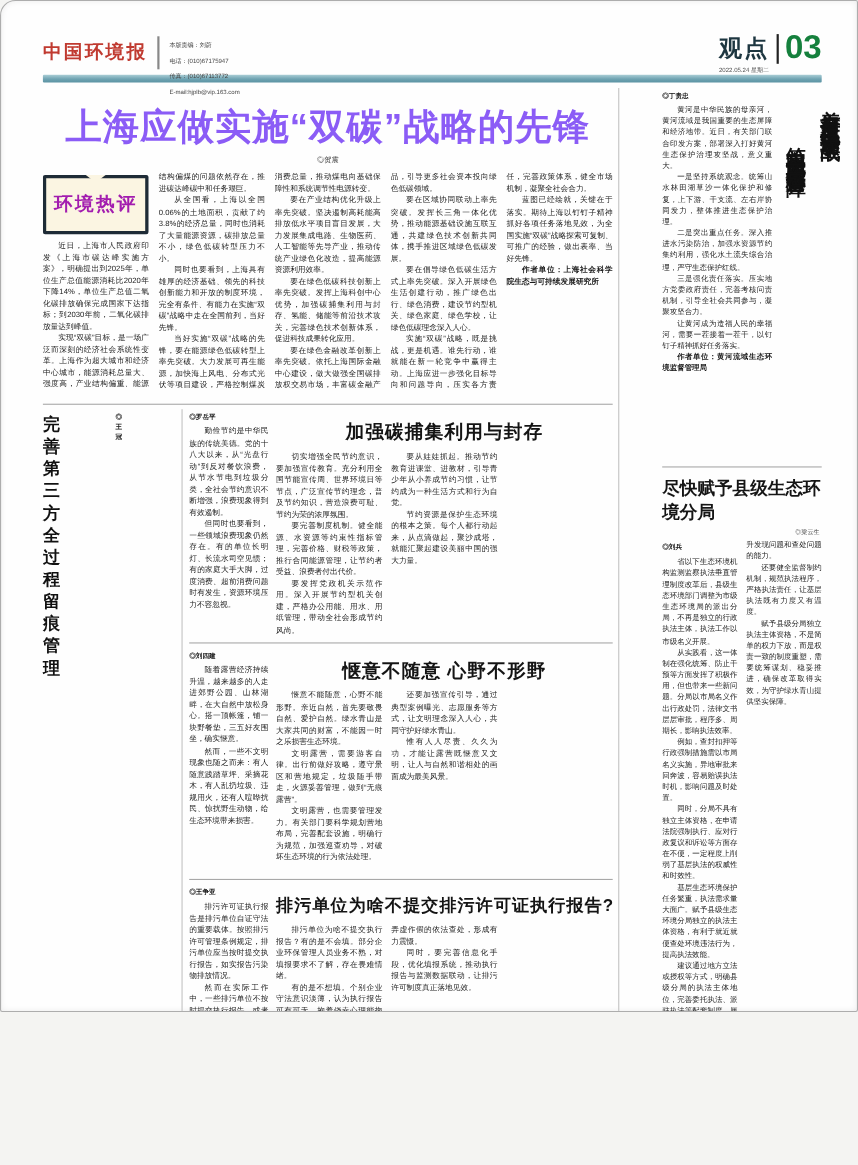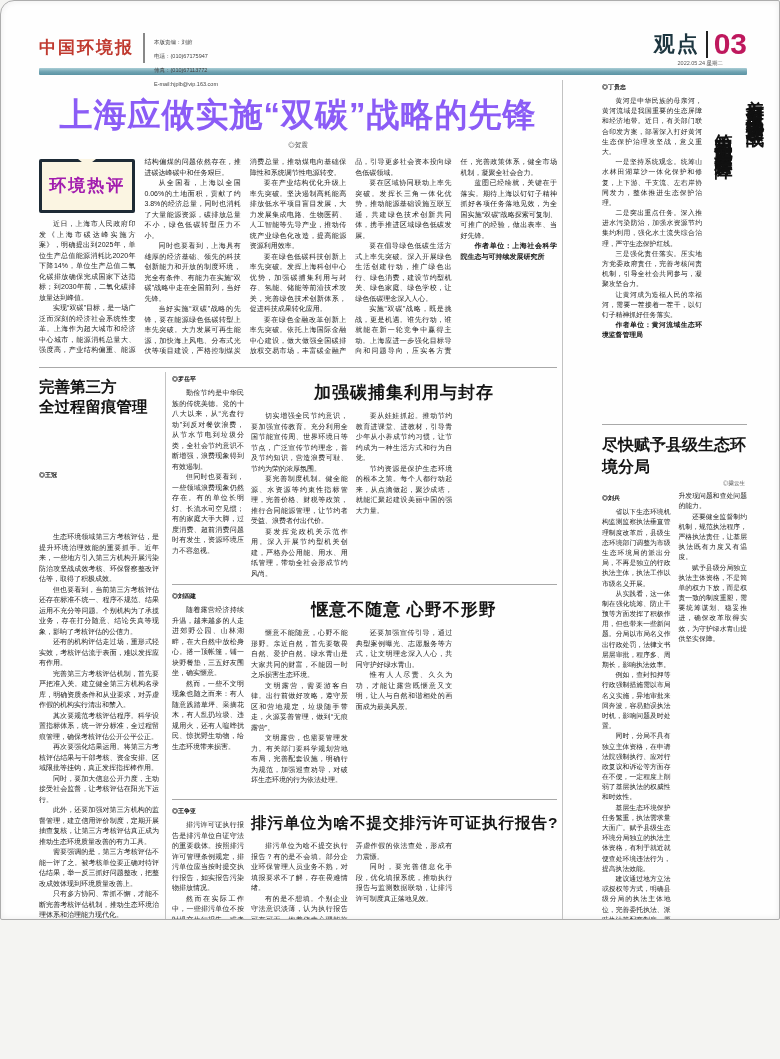--- a/index.html
+++ b/index.html
@@ -9,25 +9,25 @@
     box-shadow:inset 0 0 6px rgba(0,0,0,.08);
     padding:26px 32px 14px 38px;position:relative;
     font-family:"Liberation Sans",sans-serif;color:#222;overflow:hidden;
   }
   
   .masthead{display:flex;align-items:flex-start;height:40px;}
   .logo{color:#c03a30;font-size:17px;font-weight:bold;letter-spacing:2px;margin-top:9px;}
   .mast-div{width:2px;background:#888;height:30px;margin:6px 9px 0 9px;}
   .contact{font-size:5.5px;line-height:1.55;color:#444;margin-top:5px;}
   .mast-spacer{flex:1;}
-  .section-wrap{text-align:center;margin-top:2px;}
+  .section-wrap{text-align:left;margin-top:2px;}
   .section-row{display:flex;align-items:center;justify-content:flex-end;gap:6px;}
   .section-name{font-size:21px;font-weight:bold;color:#1d3640;letter-spacing:2px;font-family:"Liberation Serif",serif;}
   .section-bar{width:2px;height:27px;background:#222;}
-  .page-num{font-size:30px;font-weight:bold;color:#be185d;line-height:1;}
+  .page-num{font-size:30px;font-weight:bold;color:#15803d;line-height:1;}
   .date-line{font-size:5.5px;color:#555;margin-top:1px;}
   
   .teal-bar{height:7px;margin:1px 0 5px 0;background:linear-gradient(#a9cdd5,#6fa3b2 55%,#5b93a3);border-radius:1px;}
   
   .main-row{display:flex;gap:5px;height:958px;}
   .v-rule{width:1px;background:#c2c2c2;}
   .main-left{width:518px;display:flex;flex-direction:column;}
   .main-right{flex:1;display:flex;flex-direction:column;min-width:0;margin-left:34px;}
   
   .lead-head{text-align:center;font-size:33px;font-weight:bold;letter-spacing:1px;color:#8b5cf6;padding:13px 0 3px 0;}
@@ -38,21 +38,21 @@
   .lead-body{height:206px;column-count:5;column-gap:9px;column-fill:auto;}
   .stamp{width:100%;height:54px;box-sizing:border-box;margin:2px 0 6px 0;background:#fbf5e2;
          border:3px solid #1e2b36;border-radius:2px;position:relative;
          display:flex;align-items:center;justify-content:center;break-inside:avoid;}
   .stamp:before{content:"";position:absolute;top:-3px;left:50%;transform:translateX(-50%);
          width:0;height:0;border-left:9px solid transparent;border-right:9px solid transparent;border-top:7px solid #fbf5e2;}
   .stamp span{color:#a21caf;font-size:17px;font-weight:bold;letter-spacing:2px;}
   .h-rule{border:none;border-top:1px solid #a8a8a8;margin:4px 0;}
   
   .lower{display:flex;gap:6px;flex:1;min-height:0;}
-  .left-col{width:120px;display:flex;flex-direction:column;gap:48px;}
+  .left-col{width:120px;display:flex;flex-direction:row;gap:48px;}
   .left-head{font-size:15.5px;font-weight:bold;line-height:1.3;margin:5px 0 3px 0;color:#111;}
   .kicker{font-size:6px;font-weight:bold;color:#111;margin:3px 0 4px 0;text-indent:0;}
   .left-body{flex:1;min-height:0;}
   .middle{flex:1;display:flex;flex-direction:column;min-width:0;}
   .mid-block{display:flex;gap:7px;overflow:hidden;}
   .mid-lead{width:72px;flex:none;display:flex;flex-direction:column;}
   .mid-lead .body-text{flex:1;}
   .mid-right{flex:1;display:flex;flex-direction:column;min-width:0;}
   .mid-head{text-align:center;font-size:17px;font-weight:bold;letter-spacing:1px;color:#141414;padding:9px 0 7px 0;white-space:nowrap;}
   .mid-body{flex:1;column-count:3;column-gap:8px;column-fill:auto;}

